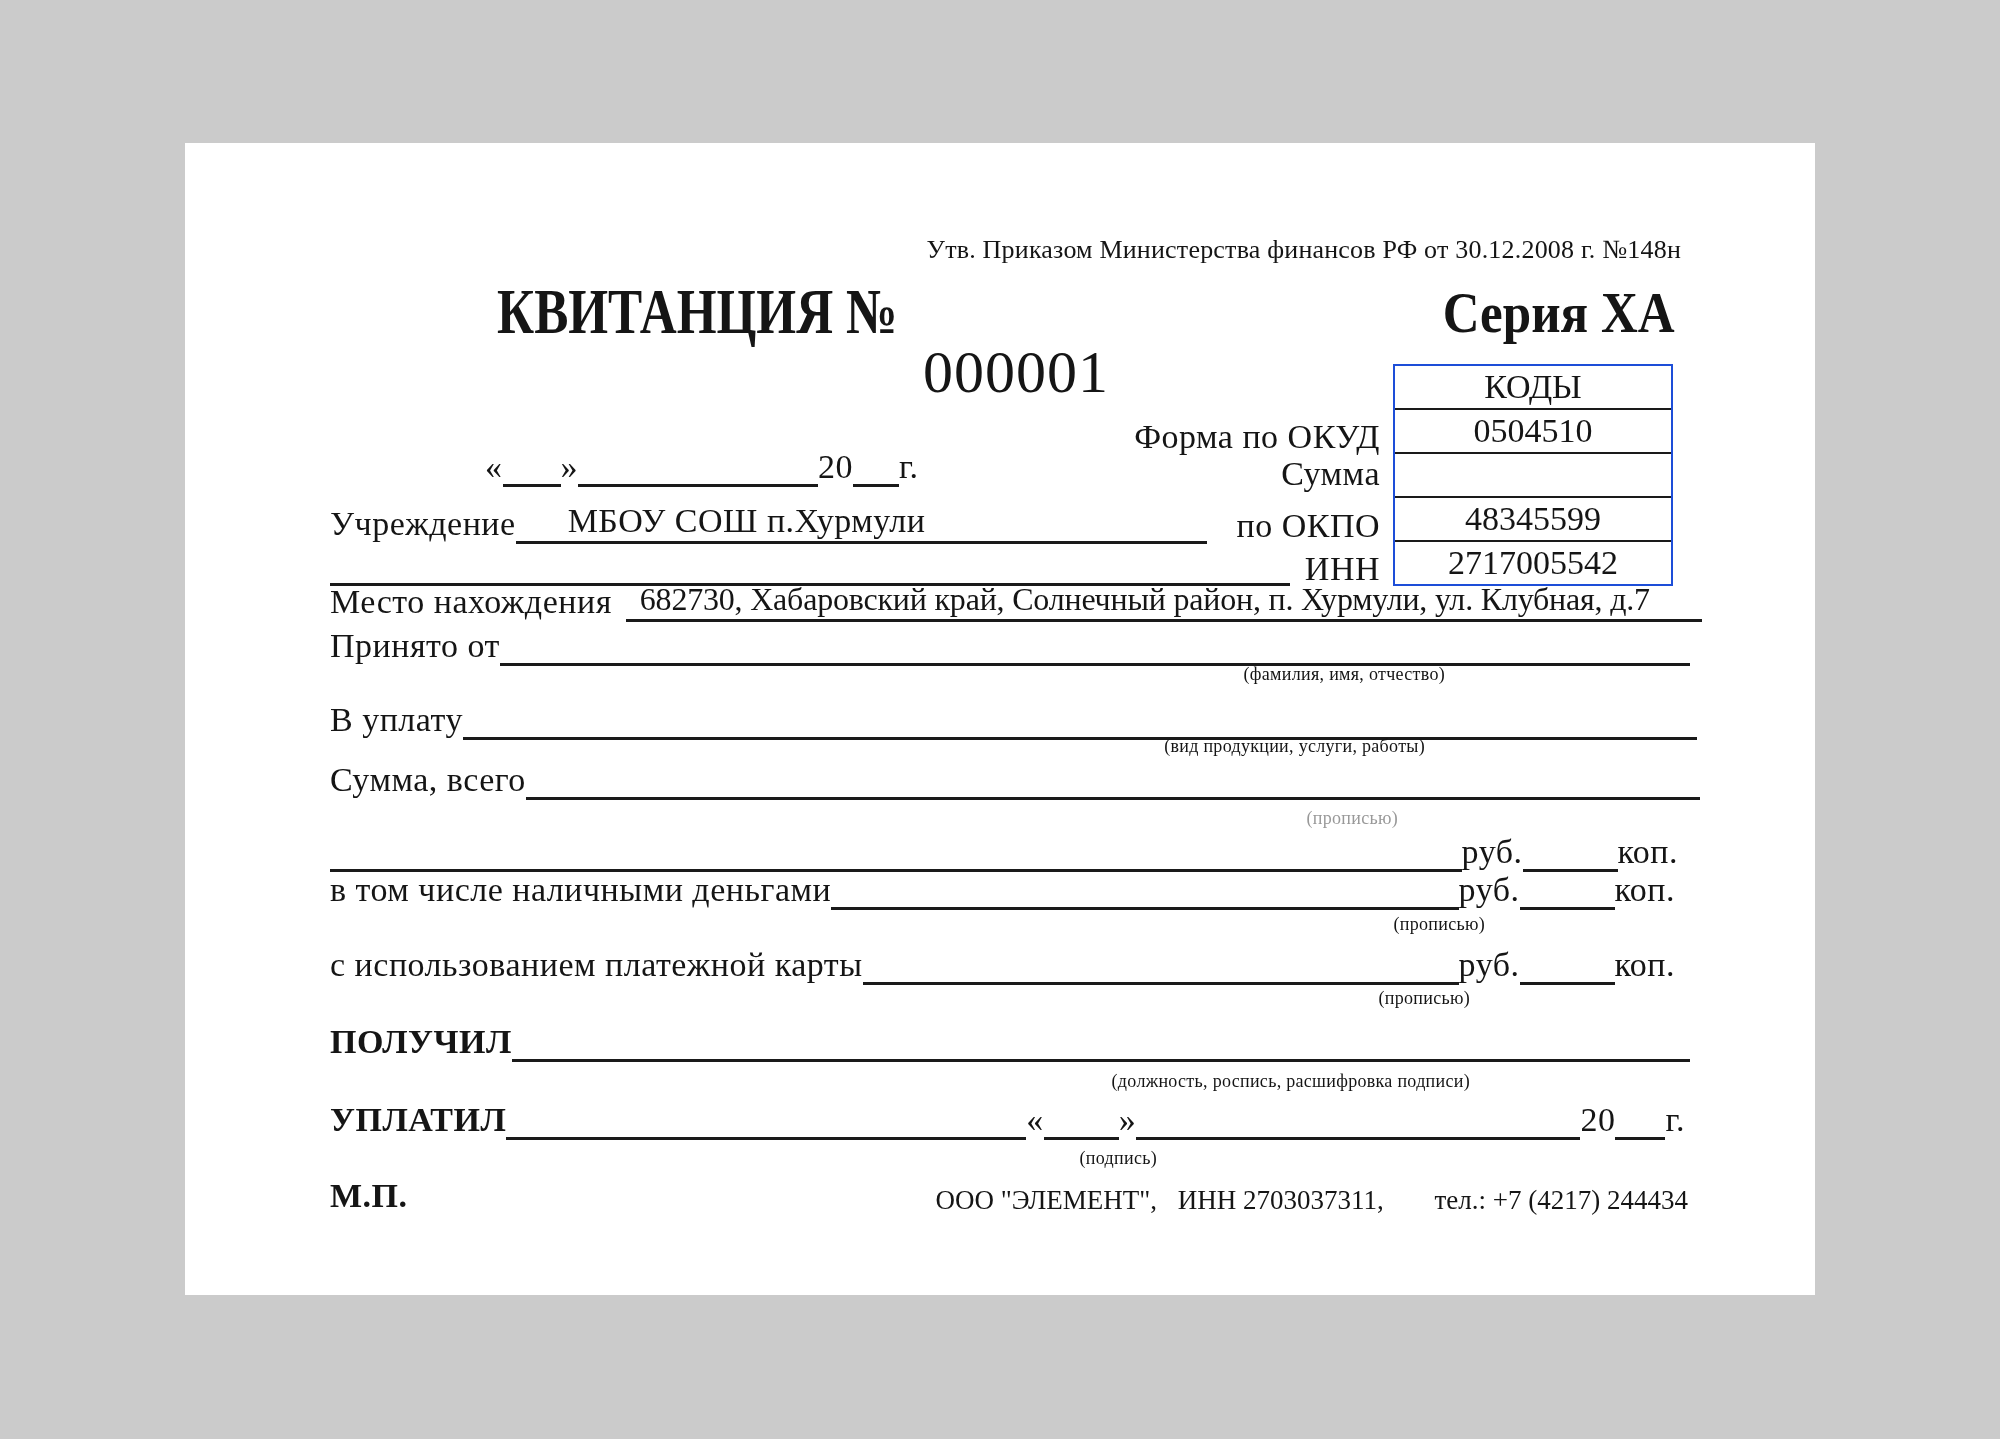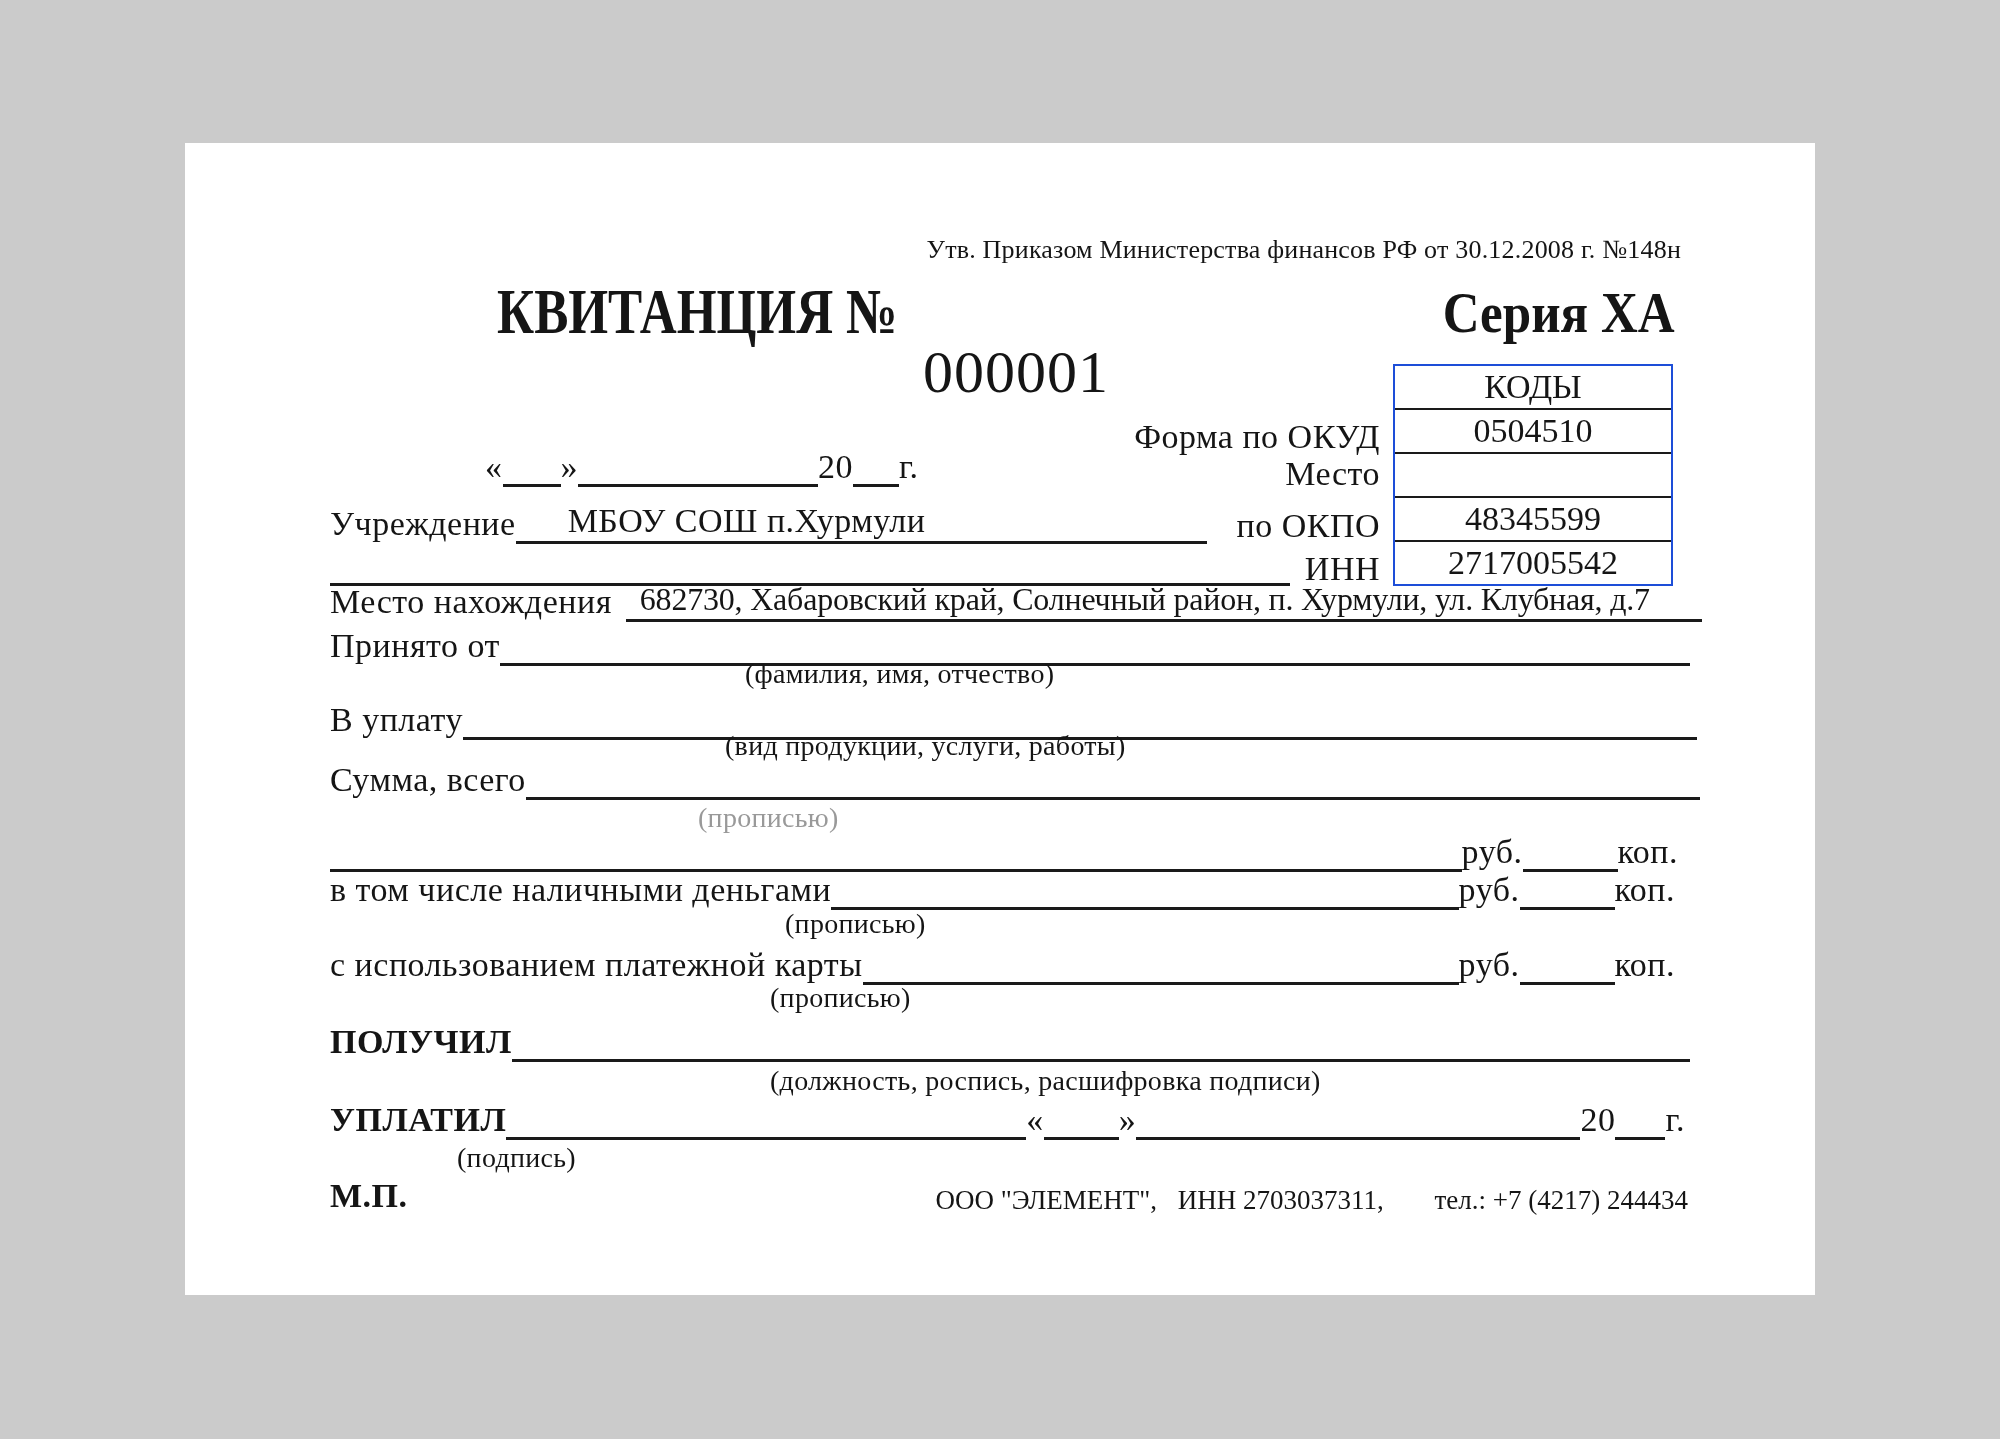--- a/index.html
+++ b/index.html
@@ -26,23 +26,23 @@
     letter-spacing:.5px;
     white-space:nowrap;
   }
   .row > span{display:block;line-height:40px;}
   .fill{flex:1 1 auto;border-bottom:3px solid #1a1a1a;height:42px;}
   .ul{flex:0 0 auto;border-bottom:3px solid #1a1a1a;height:42px;}
   .valbox{flex:1 1 auto;border-bottom:3px solid #1a1a1a;height:42px;display:flex;align-items:flex-end;}
   .valbox > span{display:block;line-height:40px;}
   .sub{
     position:absolute;
-    font-size:28px;
+    font-size:18px;
     line-height:34px;
-    text-align:left;
+    text-align:right;
     letter-spacing:.3px;
     white-space:nowrap;
   }
   .bold{font-weight:bold;}
   .blank-ul{position:absolute;height:42px;border-bottom:3px solid #1a1a1a;}
   .approval{
     position:absolute;left:0;top:50px;width:1496px;
     font-size:26px;line-height:34px;text-align:right;
     letter-spacing:.2px;white-space:nowrap;margin-top:40px;
   }
@@ -104,21 +104,21 @@
       <div class="codes-row">0504510</div>
       <div class="codes-row"></div>
       <div class="codes-row">48345599</div>
       <div class="codes-row">2717005542</div>
     </div>
 
     <div class="code-label" style="top:272px">
         <span>Форма по ОКУД</span>
       </div>
     <div class="code-label" style="top:309px">
-        <span>Место</span>
+        <span>Сумма</span>
       </div>
     <div class="code-label" style="top:361px">
         <span>по ОКПО</span>
       </div>
     <div class="code-label" style="top:404px">
         <span>ИНН</span>
       </div>
 
     <div class="row" style="left:300px;top:302px;width:451px">
       <span>«</span>

